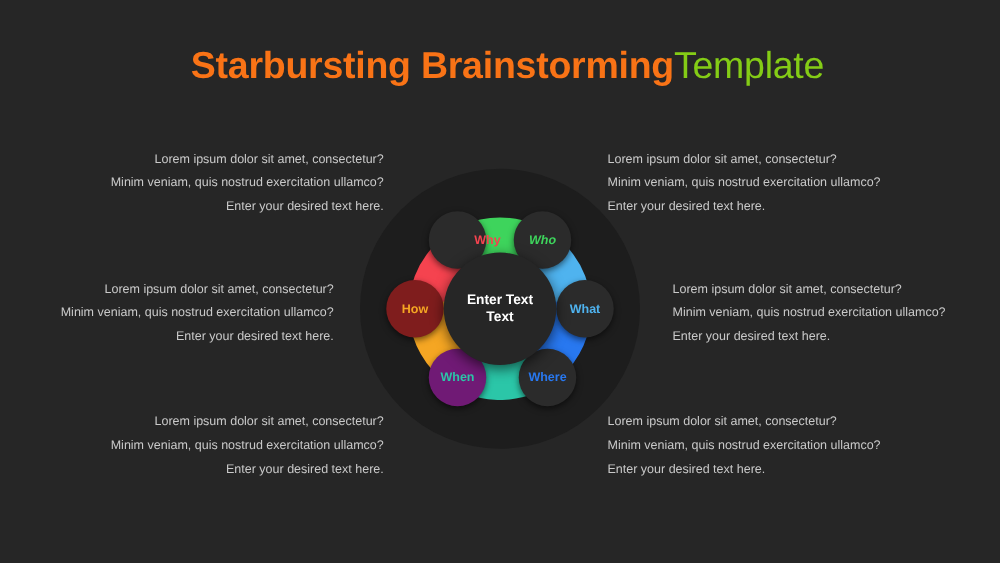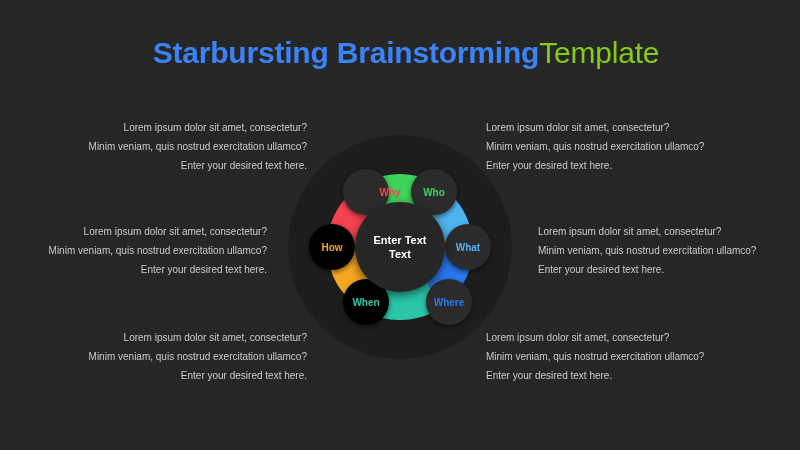--- a/index.html
+++ b/index.html
@@ -108,21 +108,21 @@
     justify-content: center;
     font-size: 10px;
     font-weight: bold;
     box-shadow: 0 2px 5px rgba(0,0,0,0.55);
     z-index: 5;
   }
 
   #badge-why   { left: 73px;  top: 52px;  }
   #badge-who   { left: 141px; top: 52px;  }
   #badge-what  { left: 175px; top: 107px; text-align: right; }
-  #badge-where { left: 156px; top: 162px; }
+  #badge-where { left: 145px; top: 162px; }
   #badge-when  { left: 73px;  top: 162px; }
   #badge-how   { left: 39px;  top: 107px; }
 
   .center-hub {
     position: absolute;
     left: 85px;
     top: 85px;
     width: 90px;
     height: 90px;
     border-radius: 50%;
@@ -142,21 +142,21 @@
     text-align: center;
     display: block;
   }
 </style>
 </head>
 <body style="background: rgb(38, 38, 38);">
 
 <div id="slide">
 
   <div class="title">
-    <span class="strong" style="color: #3b82f6; margin-left: 12px;">Starbursting Brainstorming</span><span class="light" style="color: #84cc16;">Template</span>
+    <span class="strong" style="color: #f97316; margin-left: 12px;">Starbursting Brainstorming</span><span class="light" style="color: #84cc16;">Template</span>
   </div>
 
   <div class="callout right-al" id="callout-why" style="color: rgb(201, 201, 201);">
     <div>Lorem ipsum dolor sit amet, consectetur?</div>
     <div>Minim veniam, quis nostrud exercitation ullamco?</div>
     <div>Enter your desired text here.</div>
   </div>
 
   <div class="callout right-al" id="callout-how" style="color: rgb(201, 201, 201);">
     <div>Lorem ipsum dolor sit amet, consectetur?</div>
@@ -221,32 +221,32 @@
           <svg viewBox="0 0 112 112" xmlns="http://www.w3.org/2000/svg">
             <path d="M 56 56 L 28 -2 Q 56 -14 84 -2 Z" fill="#f5a623" stroke="#f5a623" stroke-width="18" stroke-linejoin="round"></path>
           </svg>
         </div>
       </div>
 
     <div class="badge" id="badge-why" style="background: rgb(43, 43, 43);">
       <span style="color: rgb(245, 67, 79); margin-left: 48px;">Why</span>
     </div>
     <div class="badge" id="badge-who" style="background: rgb(43, 43, 43);">
-      <span style="color: rgb(62, 212, 92);">Who</span>
+      <span style="color: rgb(62, 212, 92); font-style: italic;">Who</span>
     </div>
     <div class="badge" id="badge-what" style="background: rgb(43, 43, 43);">
       <span style="color: rgb(79, 179, 239);">What</span>
     </div>
     <div class="badge" id="badge-where" style="background: rgb(43, 43, 43);">
       <span style="color: rgb(40, 120, 240);">Where</span>
     </div>
-    <div class="badge" id="badge-when" style="background: #000000;">
+    <div class="badge" id="badge-when" style="background: #701a75;">
       <span style="color: rgb(43, 198, 168);">When</span>
     </div>
-    <div class="badge" id="badge-how" style="background: #000000;">
+    <div class="badge" id="badge-how" style="background: #7f1d1d;">
       <span style="color: rgb(245, 166, 35);">How</span>
     </div>
 
     <div class="center-hub" style="background: rgb(38, 38, 38);">
       <span>Enter Text</span>
       <span>Text</span>
     </div>
   </div>
 
 </div>

